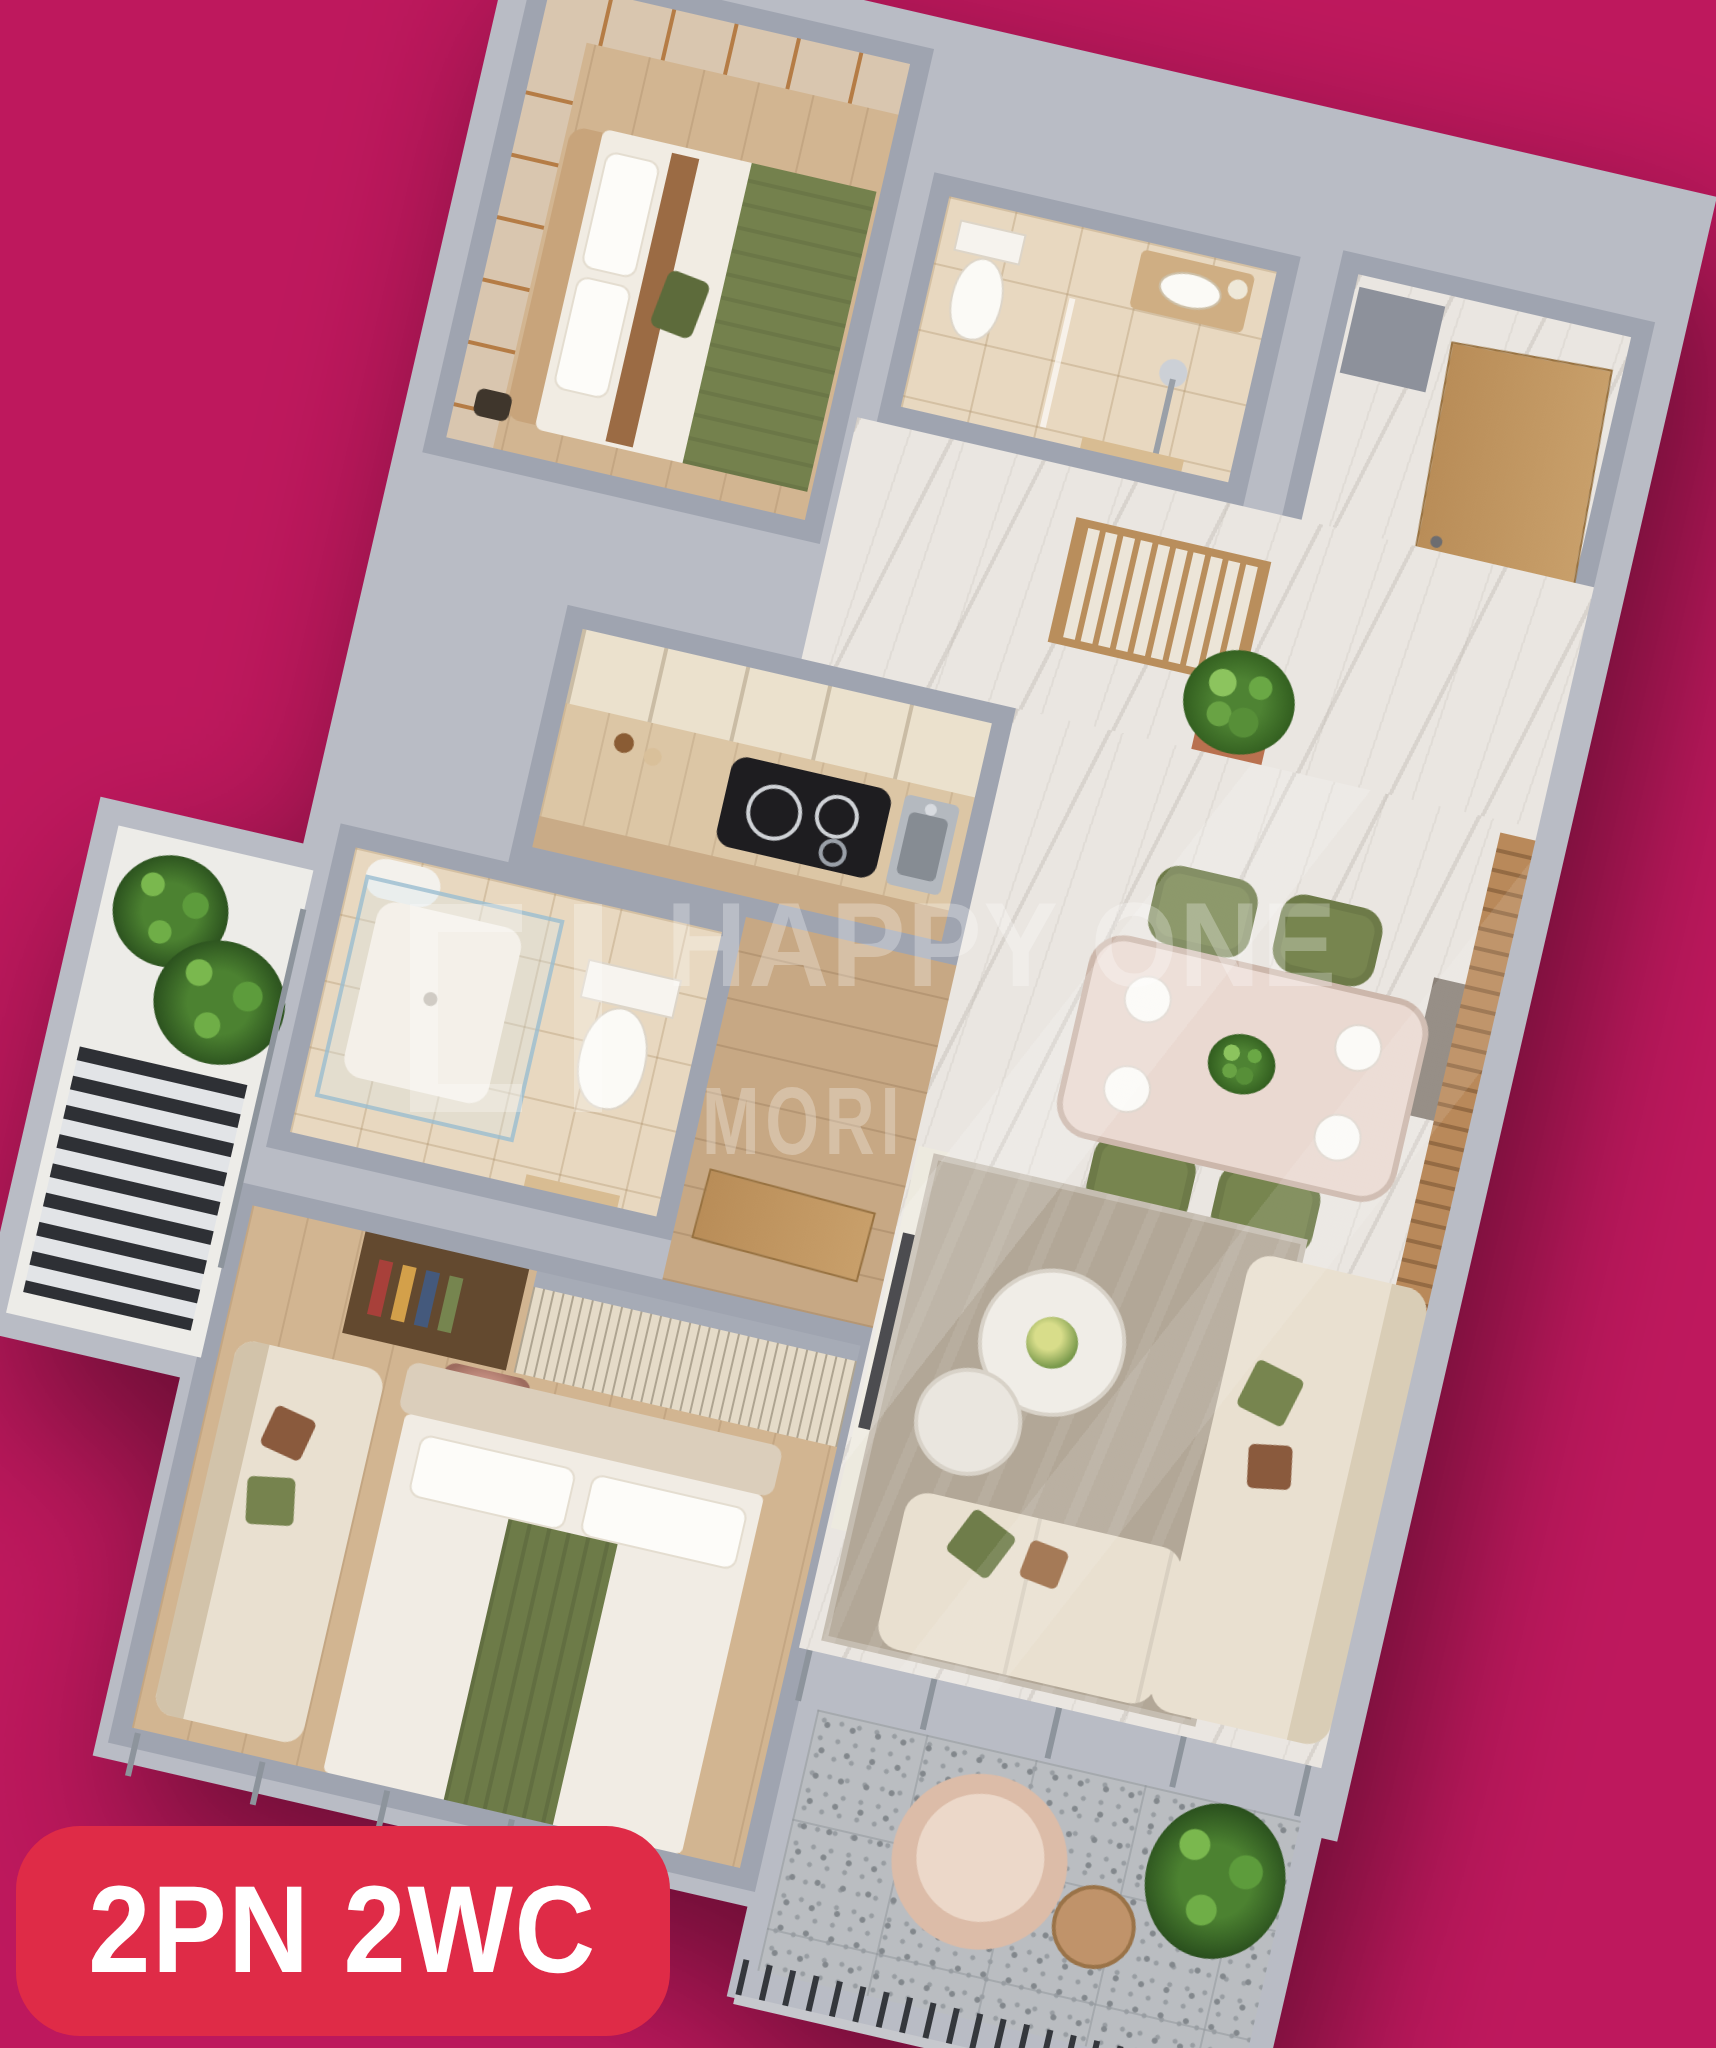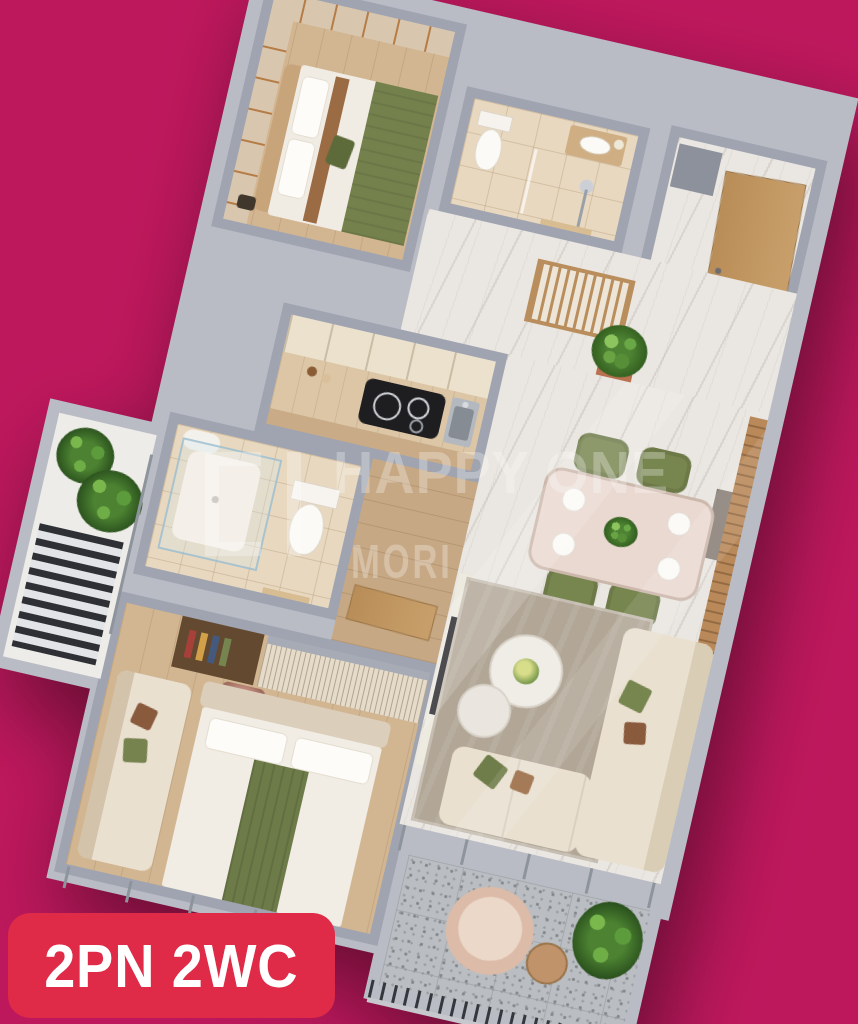--- a/index.html
+++ b/index.html
@@ -26,21 +26,21 @@
   .circle{border-radius:50%;}
   .cushlines{background-image:repeating-linear-gradient(0deg,transparent 0 54px,rgba(0,0,0,.07) 54px 56px);}
   .beam{pointer-events:none;background:linear-gradient(115deg,transparent 0 110px,rgba(255,255,255,.16) 110px 165px,transparent 165px 250px,rgba(255,255,255,.10) 250px 295px,transparent 295px);}
   .watermark{position:absolute;left:205px;top:438px;width:560px;height:160px;pointer-events:none;}
   .wm-line1{position:absolute;left:128px;top:0;font-size:60px;font-weight:800;letter-spacing:1px;transform:scaleX(.93);transform-origin:left top;white-space:nowrap;}
   .wm-line2{position:absolute;left:146px;top:62px;font-size:33px;font-weight:700;display:flex;align-items:center;gap:3px;}
   .wm-check{display:inline-flex;align-items:center;justify-content:center;width:26px;height:26px;border:4px solid currentColor;border-radius:50%;font-size:17px;font-weight:800;}
   .wm-line3{position:absolute;left:146px;top:96px;font-size:48px;font-weight:800;letter-spacing:4px;transform:scaleX(.72);transform-origin:left top;}
   .wm-bracket{position:absolute;left:0;top:14px;width:56px;height:104px;border:14px solid;border-right:none;box-sizing:border-box;}
   .wm-bar{position:absolute;left:82px;top:14px;width:14px;height:104px;background:currentColor;}
-  .badge{position:absolute;left:8px;top:913px;width:327px;height:105px;border-radius:22px;display:flex;align-items:center;justify-content:center;}
+  .badge{position:absolute;left:8px;top:913px;width:327px;height:105px;border-radius:32px;display:flex;align-items:center;justify-content:center;}
   .badge span{font-size:62px;font-weight:800;letter-spacing:1px;transform:scaleX(.9);white-space:nowrap;}
 </style>
 </head>
 <body>
 
 <div class="stage" style="background-color: #be185d;">
 
   <div class="plan">
 
     <div class="slab" style="left:112px;top:10px;width:616px;height:844px;"></div>

